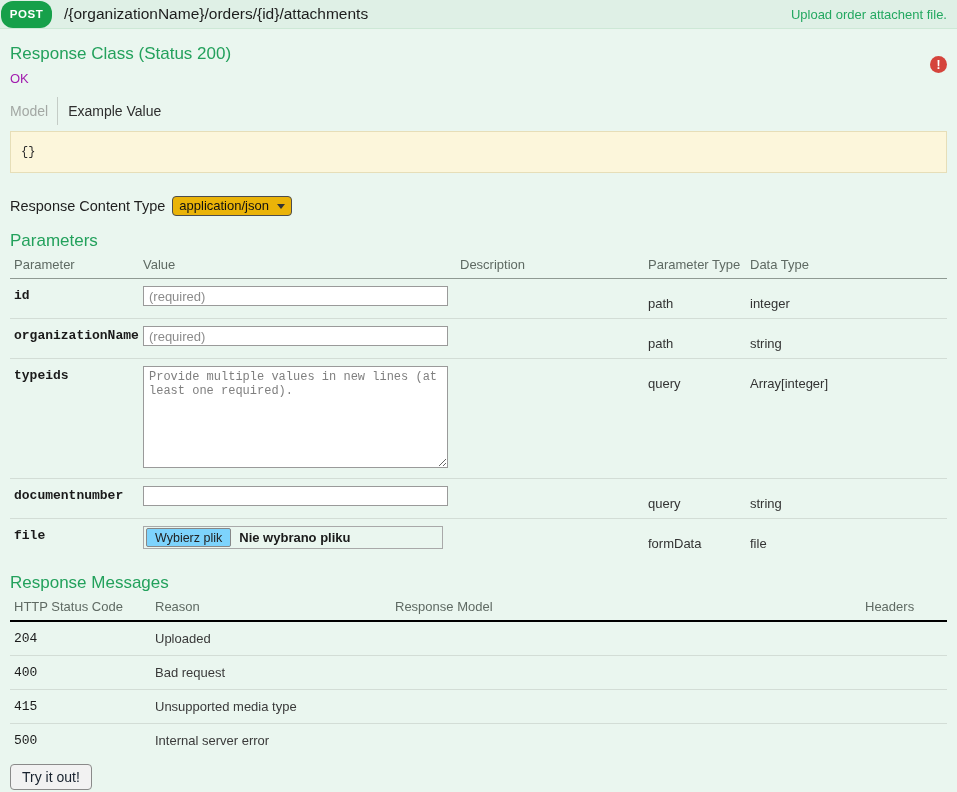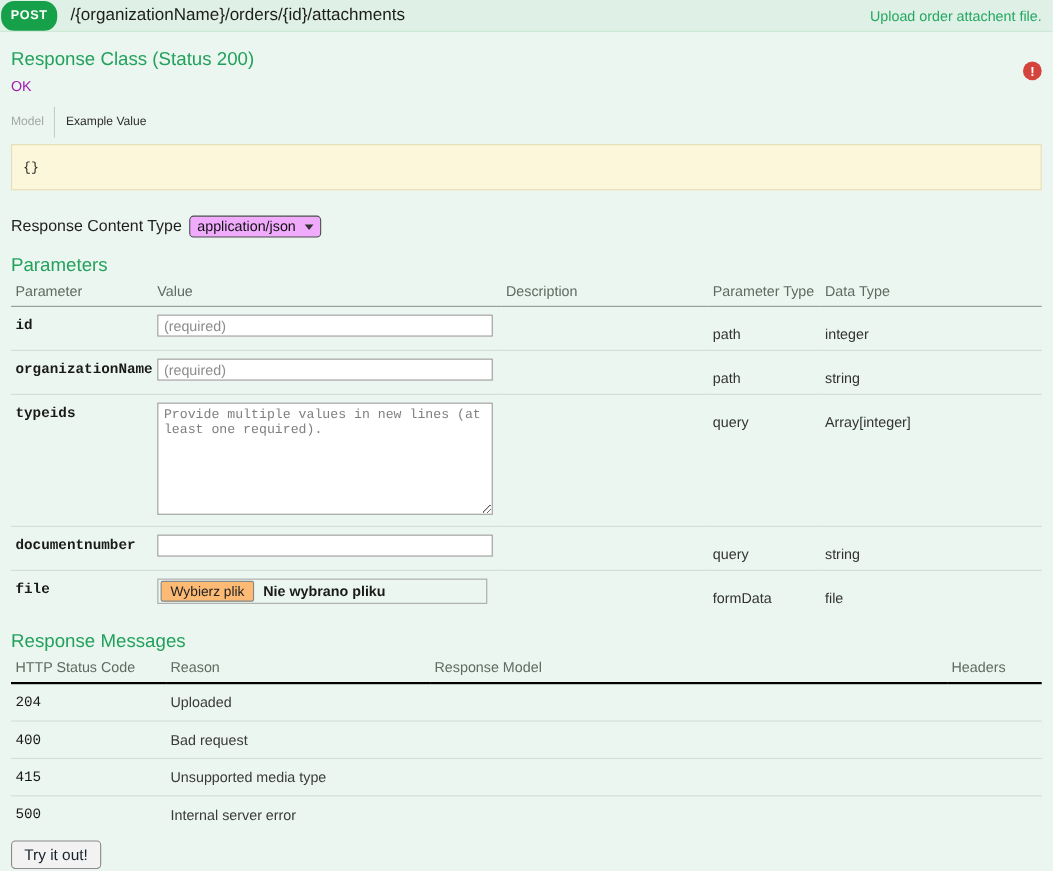--- a/index.html
+++ b/index.html
@@ -42,36 +42,36 @@
     position:absolute;top:12px;right:10px;width:17px;height:17px;border-radius:50%;
     background:var(--red-error);color:#fff;font-size:12px;font-weight:bold;
     display:flex;align-items:center;justify-content:center;cursor:pointer;
   }
   h4{
     color:var(--green-heading);font-size:17px;font-weight:500;margin-top:15px;
   }
   .ok-text{font-size:13px;color:#a21caf;margin-top:7px}
 
   .tabs{display:flex;align-items:center;margin-top:11px;height:28px}
-  .tab{font-size:11px;cursor:pointer}
+  .tab{font-size:14px;cursor:pointer}
   .tab.inactive{color:#a3a8a4;padding-right:9px}
   .tab.active{color:#2e2e2e;padding-left:10px}
   .tabsep{width:1px;height:28px;background:#c4ccc6}
 
   pre.snippet{
     background:var(--snippet-bg);border:1px solid var(--snippet-border);
     font-family:"Liberation Mono",monospace;font-size:12px;color:#2b2b2b;
     padding:13px 10px;margin-top:6px;white-space:pre-wrap;
   }
 
   .rct{margin-top:23px;display:flex;align-items:center}
   .rct label{font-size:14.5px;color:#1f1f1f}
   .selectwrap{position:relative;display:inline-block;margin-left:7px}
   .selectwrap select{
-    -webkit-appearance:none;appearance:none;background:#f0abfc;
+    -webkit-appearance:none;appearance:none;background:#eab308;
     border:1px solid #4d4d4d;border-radius:4px;color:#111;
     font:13px "Liberation Sans",sans-serif;padding:1px 22px 2px 6px;height:20px;
   }
   .selectwrap::after{
     content:"";position:absolute;right:7px;top:50%;margin-top:-2px;
     border-left:4px solid transparent;border-right:4px solid transparent;
     border-top:5px solid #333;pointer-events:none;
   }
 
   
@@ -100,21 +100,21 @@
     width:305px;height:102px;border:1px solid #9a9a9a;background:#fff;
     font:12px "Liberation Mono",monospace;color:#333;padding:3px 5px;resize:both;
   }
   textarea::placeholder{color:#7f7f7f;opacity:1}
 
   .filewrap{
     display:inline-flex;align-items:center;width:300px;height:23px;
     border:1px solid #a9a9a9;padding:1px 2px;cursor:pointer;
   }
   .filebtn{
-    background:#fdba74;border:1px solid #878787;border-radius:2px;
+    background:#7dd3fc;border:1px solid #878787;border-radius:2px;
     font-size:12.5px;color:#222;padding:1px 8px;height:19px;display:flex;align-items:center;
   }
   .filestatus{margin-left:8px;font-size:13px;font-weight:bold;color:#1a1a1a;white-space:nowrap}
 
   table.responses col.c1{width:141px}
   table.responses col.c2{width:240px}
   table.responses col.c3{width:470px}
   table.responses th{border-bottom:2px solid #000000}
   td.code{font-family:"Liberation Mono",monospace;font-size:13px;color:#1a1a1a;padding:9px 4px}
   td.reason{padding:9px 4px;color:#3a3a3a}

